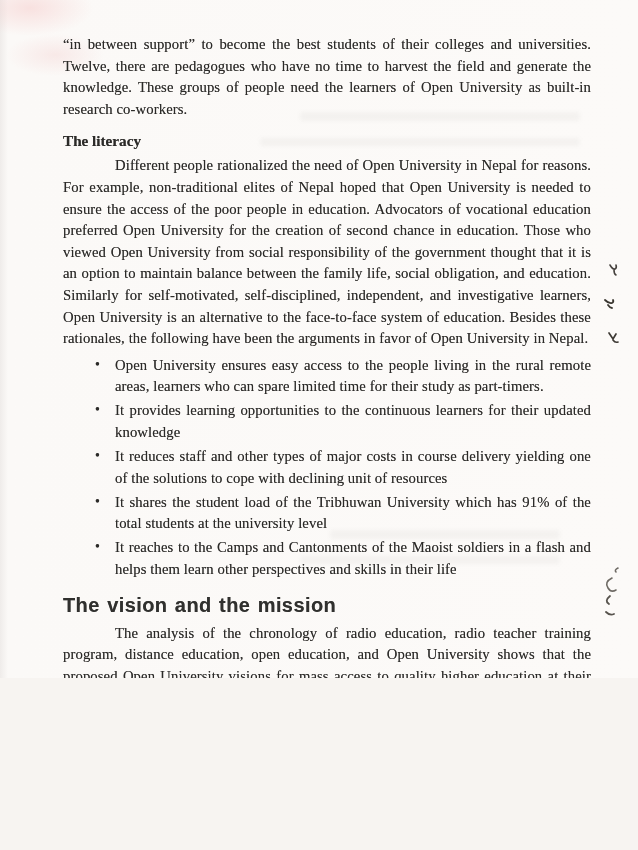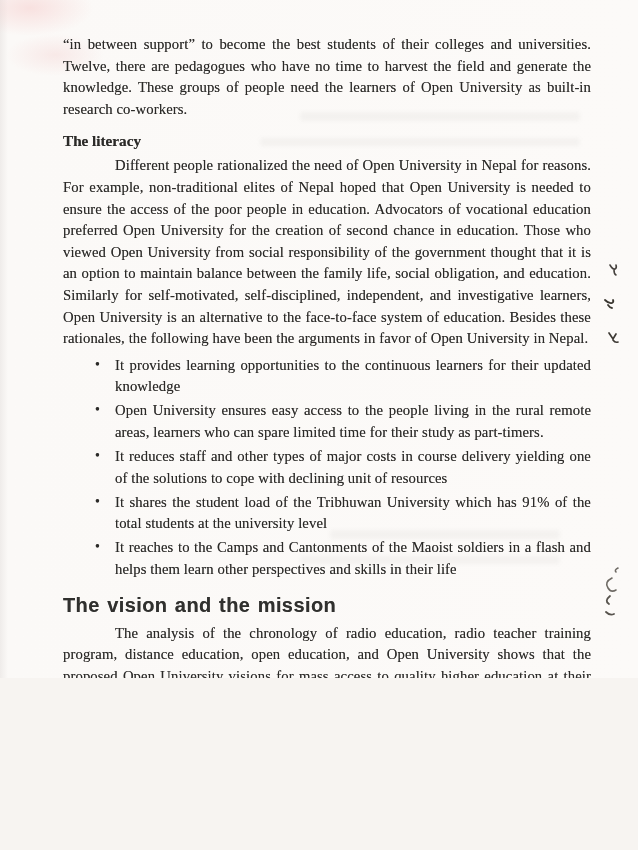--- a/index.html
+++ b/index.html
@@ -137,22 +137,22 @@
 
   <main class="content">
 
     <p class="body-text">“in between support” to become the best students of their colleges and universities.  Twelve, there are pedagogues who have no time to harvest the field and generate the knowledge. These groups of people need the learners of Open University as built-in research co-workers.</p>
 
     <h2 class="heading-serif">The literacy</h2>
 
     <p class="body-text indented">Different people rationalized the need of Open University in Nepal for reasons.  For example, non-traditional elites of Nepal hoped that Open University is needed to ensure the access of the poor people in education. Advocators of vocational education preferred Open University for the creation of second chance in education.  Those who viewed Open University from social responsibility of the government thought that it is an option to maintain balance between the family life, social obligation, and education. Similarly for self-motivated, self-disciplined, independent, and investigative learners, Open University is an alternative to the face-to-face system of education. Besides these rationales, the following have been the arguments in favor of Open University in Nepal.</p>
 
     <ul class="bullet-list">
+      <li>Open University ensures easy access to the people living in the rural remote areas, learners who can spare limited time for their study as part-timers.</li>
       <li>It provides learning opportunities to the continuous learners for their updated knowledge</li>
-      <li>Open University ensures easy access to the people living in the rural remote areas, learners who can spare limited time for their study as part-timers.</li>
       <li>It reduces staff and other types of major costs in course delivery yielding one of the solutions to cope with declining unit of resources</li>
       <li>It shares the student load of the Tribhuwan University which has 91% of the total students at the university level</li>
       <li>It reaches to the Camps and Cantonments of the Maoist soldiers in a flash and helps them learn other perspectives and skills in their life</li>
     </ul>
 
     <h2 class="heading-sans">The vision and the mission</h2>
 
     <p class="body-text indented"><span>The analysis of the chronology of radio education, radio teacher training program, distance education, open education, and Open University shows that the proposed Open University visions for </span><span class="hand-underline">mass access to</span><span> quality higher education at their doorsteps by utilizing all means of communications and transportations.  It also visions to supplement and complement the ongoing higher education programs through effective and efficient complementarities that bridges the formal with the non-formal education streams.  The mission of the Open University in this regard is to institutionalize the non-formal stream of education right from literacy to post doctorate in different disciplines under a single umbrella.</span></p>
 
   </main>

